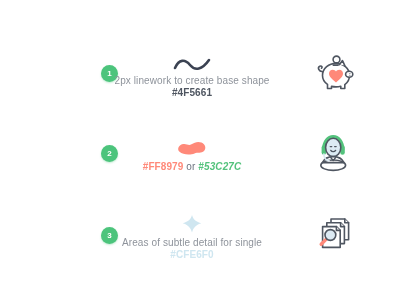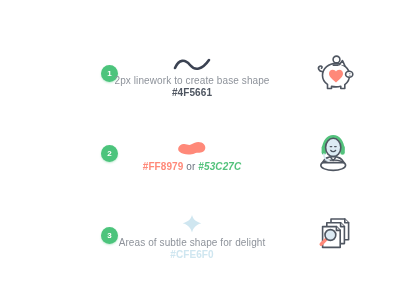--- a/index.html
+++ b/index.html
@@ -230,21 +230,21 @@
       <div class="shape-holder">
 
         <svg width="26" height="24" viewBox="0 0 26 24">
           <path d="M13 3
                    C14.4 8.0 17.4 9.8 22.4 11.2
                    C17.4 12.6 14.4 15.4 13 20.4
                    C11.6 15.4 8.6 12.6 3.6 11.2
                    C8.6 9.8 11.6 8.0 13 3 Z" fill="#CFE6F0"></path>
         </svg>
       </div>
-      <div class="caption">Areas of subtle shape for delight</div>
+      <div class="caption">Areas of subtle detail for single</div>
       <div class="hexline">
         <span class="hex-blue">#CFE6F0</span>
       </div>
     </div>
 
     <div class="art-cell">
 
       <svg width="48" height="46" viewBox="0 0 48 46">
         <g fill="#ffffff" stroke="#4F5661" stroke-width="1.6" stroke-linejoin="round" stroke-linecap="round">
 

